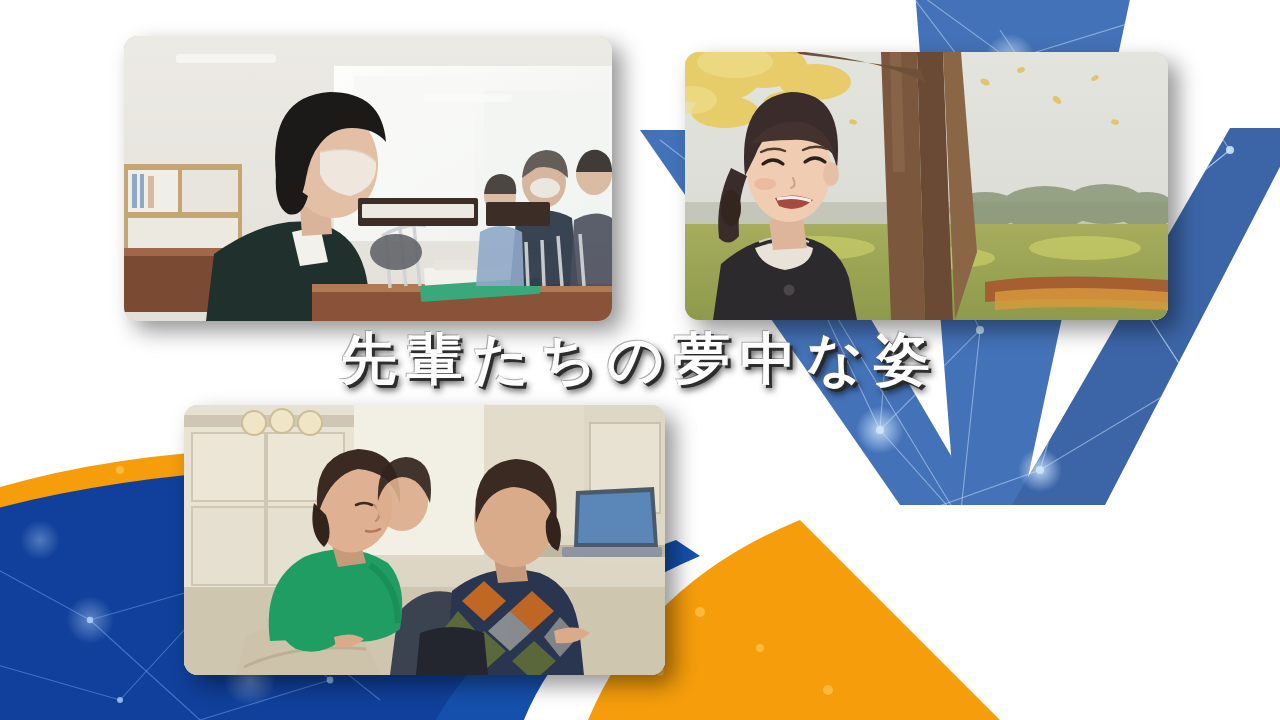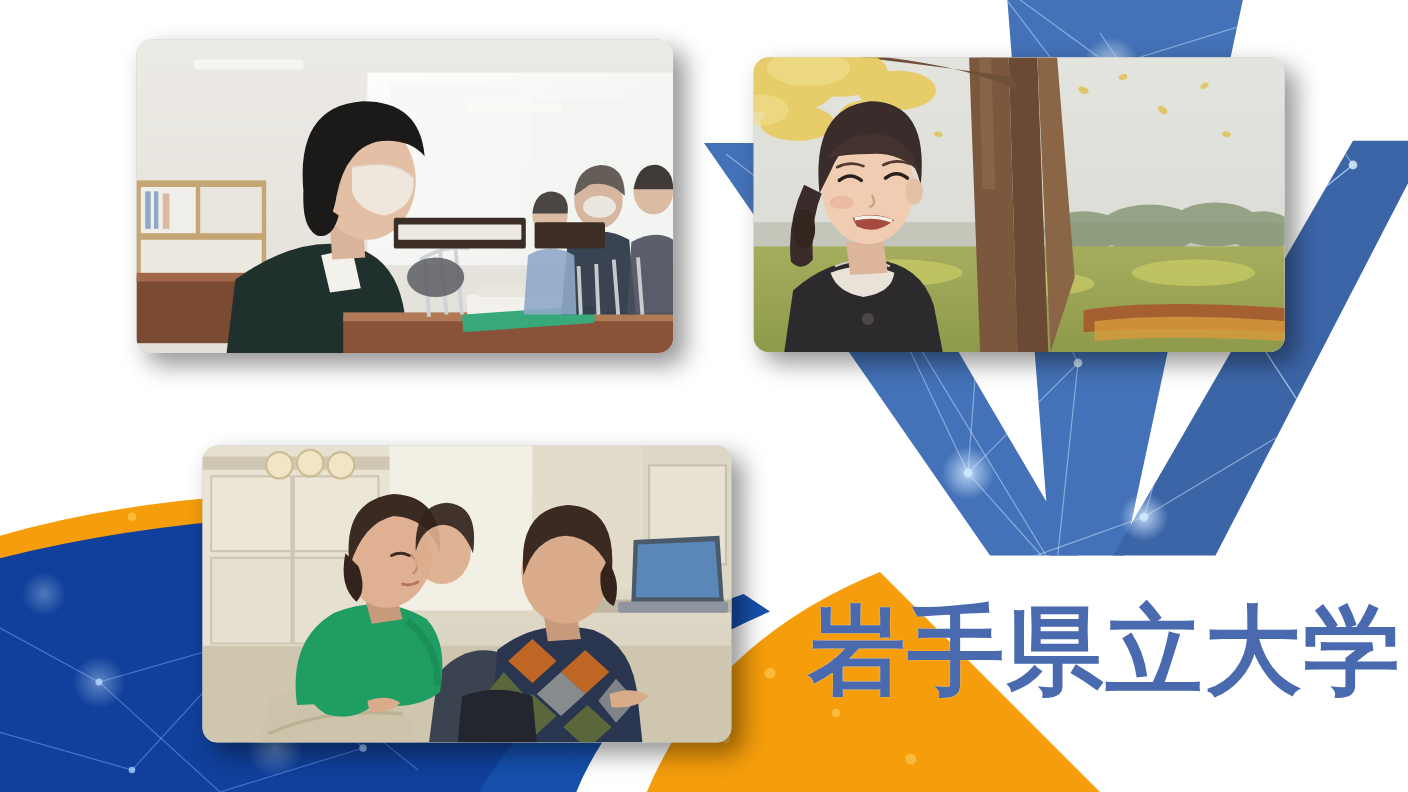--- a/index.html
+++ b/index.html
@@ -496,16 +496,16 @@
         <ellipse cx="218" cy="96" rx="26" ry="30" fill="#dcae8e"></ellipse>
         <path d="M194,96 Q192,54 222,52 Q252,54 246,98 Q236,72 218,72 Q200,74 194,96 Z" fill="#32241d"></path>
       </g>
 
       <path d="M236,228 Q268,216 300,228 L304,270 L232,270 Z" fill="#23262e"></path>
 
       <path d="M370,226 Q392,218 406,228 Q394,240 372,238 Z" fill="#d9ab8a"></path>
     </svg>
   </div>
 
-
-  <div class="logotype">岩手県立大学</div>
+  <div class="caption">先輩たちの夢中な姿</div>
+
 
 </div>
 
 </body></html>

